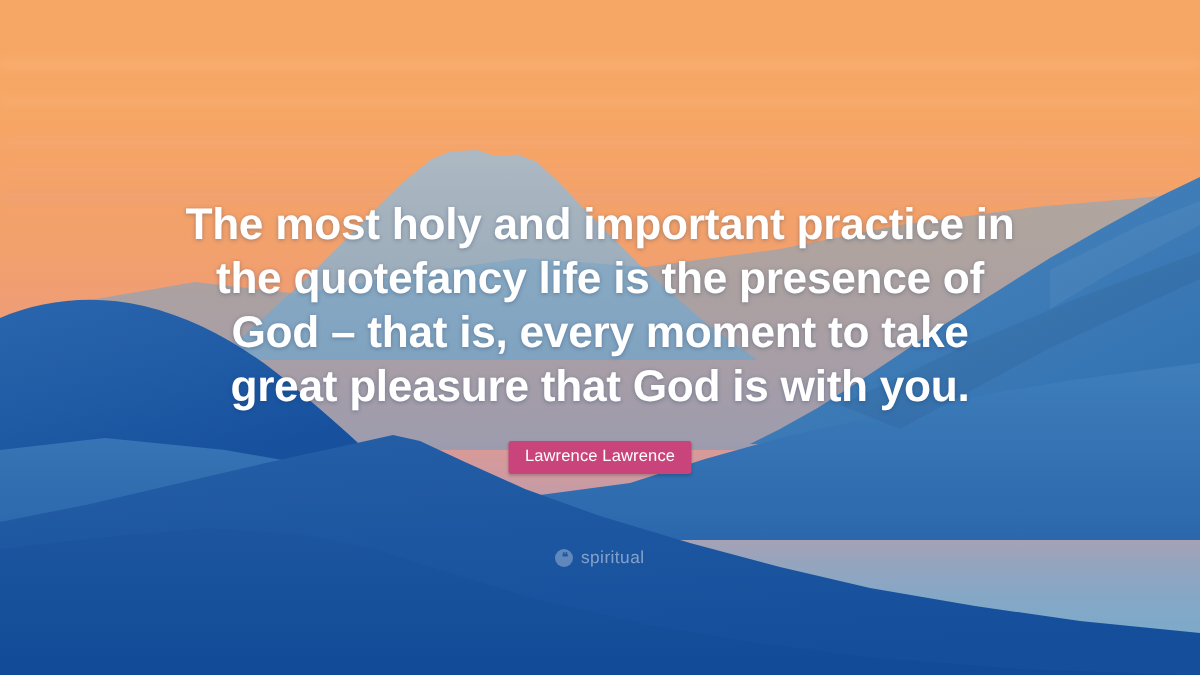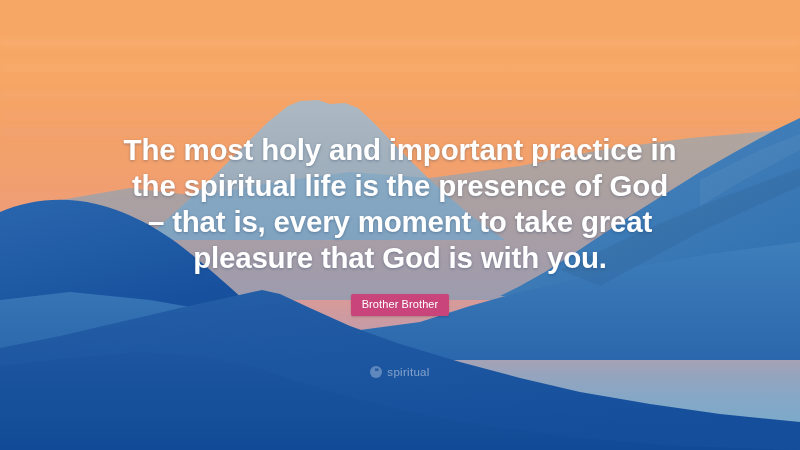--- a/index.html
+++ b/index.html
@@ -183,22 +183,22 @@
       <path fill="url(#gNear)" d="M0,348 L60,336 L120,322 L180,308 L235,296 L262,290 L280,294 L310,308 L350,326 L400,344 L460,362 L520,378 L580,392 L650,404 L720,414 L800,422 L800,450 L0,450 Z"></path>
 
       <path fill="url(#gFore)" d="M0,366 L70,358 L140,352 L200,356 L250,366 L300,382 L360,400 L430,416 L500,428 L580,438 L680,446 L800,450 L800,450 L0,450 Z"></path>
 
       <path fill="rgba(255,255,255,0.05)" d="M700,180 L760,150 L800,134 L800,150 L740,182 L700,206 Z"></path>
       <path fill="rgba(0,0,0,0.05)" d="M560,270 L640,232 L720,198 L800,168 L800,186 L700,232 L600,286 Z"></path>
     </svg>
   </div>
 
   <div class="content">
-    <div class="quote">The most holy and important practice in the spiritual life is the presence of God – that is, every moment to take great pleasure that God is with you.</div>
-    <div class="author-badge">Brother Brother</div>
+    <div class="quote">The most holy and important practice in the quotefancy life is the presence of God – that is, every moment to take great pleasure that God is with you.</div>
+    <div class="author-badge">Lawrence Lawrence</div>
   </div>
 
   <div class="watermark">
     <span class="wm-icon">❝</span>
     <span class="wm-text">spiritual</span>
   </div>
 
 </div>
 
 </body></html>

